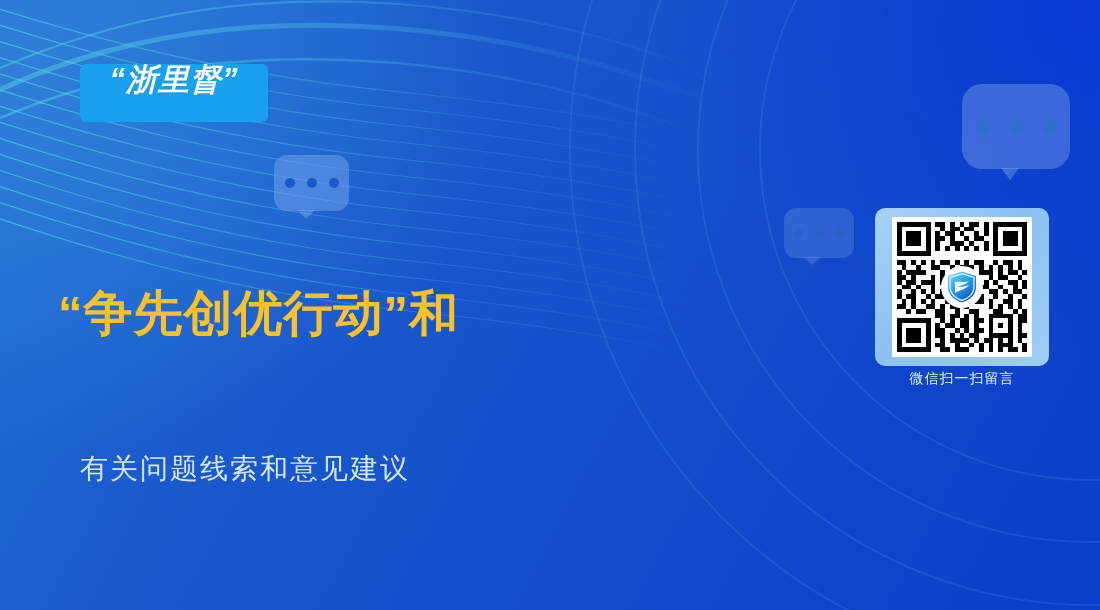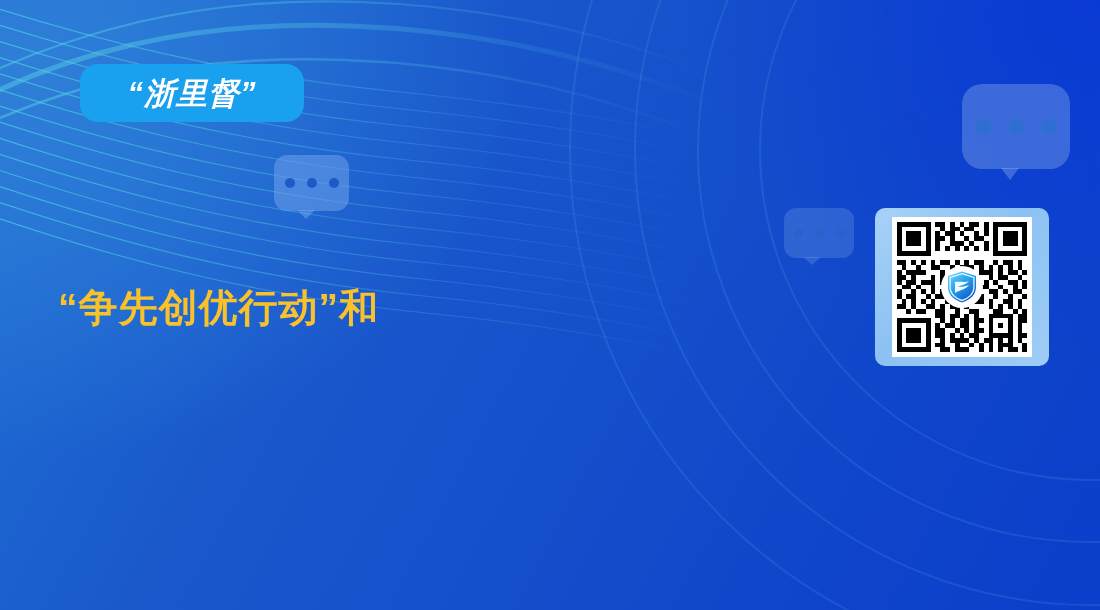--- a/index.html
+++ b/index.html
@@ -31,22 +31,22 @@
   #bubble-mid{left:274px;top:155px;width:75px;height:56px;background:rgba(110,160,233,.55);border-radius:13px;}
   #bubble-mid .dots i{width:10px;height:10px;background:#1c5ac7;margin:0 6px;}
   #bubble-mid .tail{border-top:9px solid rgba(110,160,233,.55);bottom:-8px;left:42%;}
 
   #bubble-small{left:784px;top:208px;width:70px;height:50px;background:rgba(150,190,240,.22);border-radius:12px;}
   #bubble-small .dots i{width:9px;height:9px;background:#2763c9;margin:0 6px;}
   #bubble-small .tail{border-top:8px solid rgba(150,190,240,.22);bottom:-7px;left:40%;}
 
   
   #brand-badge{
-    position:absolute;left:80px;top:64px;width:224px;height:58px;border-radius:18px;
-    background:#19a0ef;display:flex;align-items:center;justify-content:center;
+    position:absolute;left:80px;top:64px;width:188px;height:58px;border-radius:6px;
+    background:#19a0ef;display:flex;align-items:flex-start;justify-content:center;
   }
   #brand-badge .badge-text{
     color:#ffffff;font-size:31px;font-weight:700;letter-spacing:1px;
     font-style:italic;white-space:nowrap;line-height:1;
     text-shadow:0 1px 0 rgba(0,0,0,.06);
   }
 
   
   #headline-collect{
     position:absolute;left:78px;top:148px;
@@ -55,21 +55,21 @@
     background:linear-gradient(180deg,#ffffff 0%,#ffffff 38%,#cfe6fb 78%,#b9dcfa 100%);
     -webkit-background-clip:text;background-clip:text;color:transparent;
     -webkit-text-fill-color:transparent;white-space:nowrap;
   }
 
   
   .gold-line{
     position:absolute;color:#f9c22b;font-weight:700;white-space:nowrap;
     line-height:1.12;letter-spacing:1px;
   }
-  #title-line-1{left:58px;top:286px;font-size:39px;}
+  #title-line-1{left:58px;top:286px;font-size:49px;}
   #title-line-2{left:78px;top:362px;font-size:49px;}
 
   
   #subtitle{
     position:absolute;left:80px;top:450px;color:#d3e7fb;
     font-size:28px;letter-spacing:2px;white-space:nowrap;font-weight:400;
   }
 
   
   #qr-panel{
@@ -205,20 +205,21 @@
     <span class="tail"></span>
   </div>
 
   <div id="brand-badge">
     <span class="badge-text">“浙里督”</span>
   </div>
 
 
   <div class="gold-line" id="title-line-1">“争先创优行动”和</div>
 
+  <div id="subtitle">有关问题线索和意见建议</div>
 
   <div id="qr-panel">
     <div id="qr-code">
       <svg viewBox="0 0 29 29" shape-rendering="crispEdges" xmlns="http://www.w3.org/2000/svg">
         <rect width="29" height="29" fill="#ffffff"></rect>
         <g fill="#000000">
 
           <rect x="1" y="1" width="7" height="1"></rect>
             <rect x="1" y="7" width="7" height="1"></rect>
           <rect x="1" y="1" width="1" height="7"></rect>
@@ -432,14 +433,15 @@
               <stop offset="100%" stop-color="#0a57c8"></stop>
             </linearGradient>
           </defs>
           <path d="M15 0.5 L29 5 V16 C29 24 22.5 29.5 15 31.5 C7.5 29.5 1 24 1 16 V5 Z" fill="url(#shieldG)"></path>
           <path d="M15 2.6 L26.9 6.4 V16 C26.9 22.9 21.4 27.7 15 29.5 C8.6 27.7 3.1 22.9 3.1 16 V6.4 Z" fill="none" stroke="#ffffff" stroke-width="1.3" opacity="0.9"></path>
           <path d="M8 11 C13 10 18 12 22 10 C19 14 14 14 11 16 C15 16 19 15 22 14 C18 19 12 19 8 22 Z" fill="#ffffff" opacity="0.95"></path>
         </svg>
       </div>
     </div>
   </div>
+  <div id="qr-caption">微信扫一扫留言</div>
 
 </div>
 
 </body></html>

